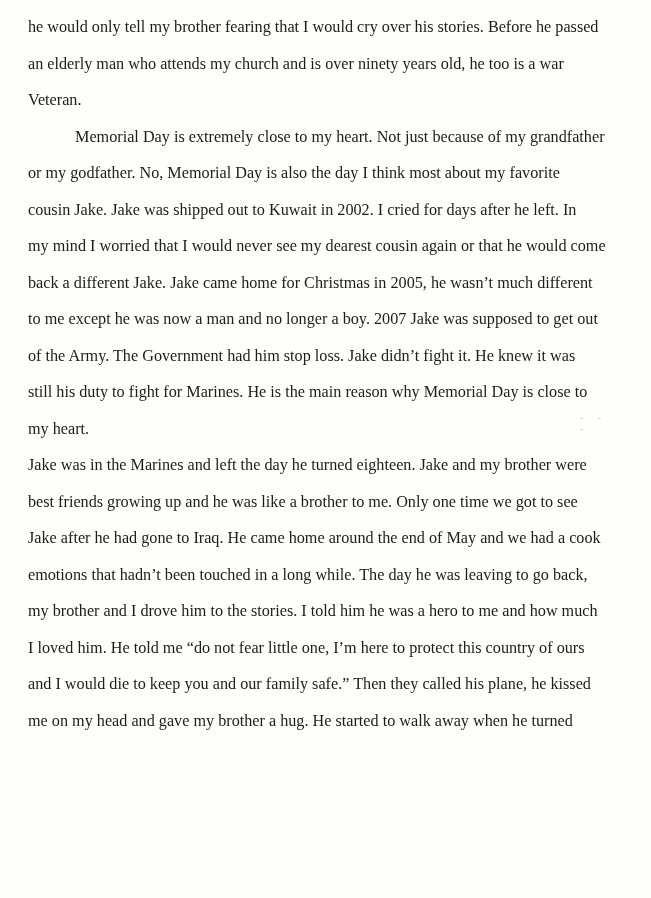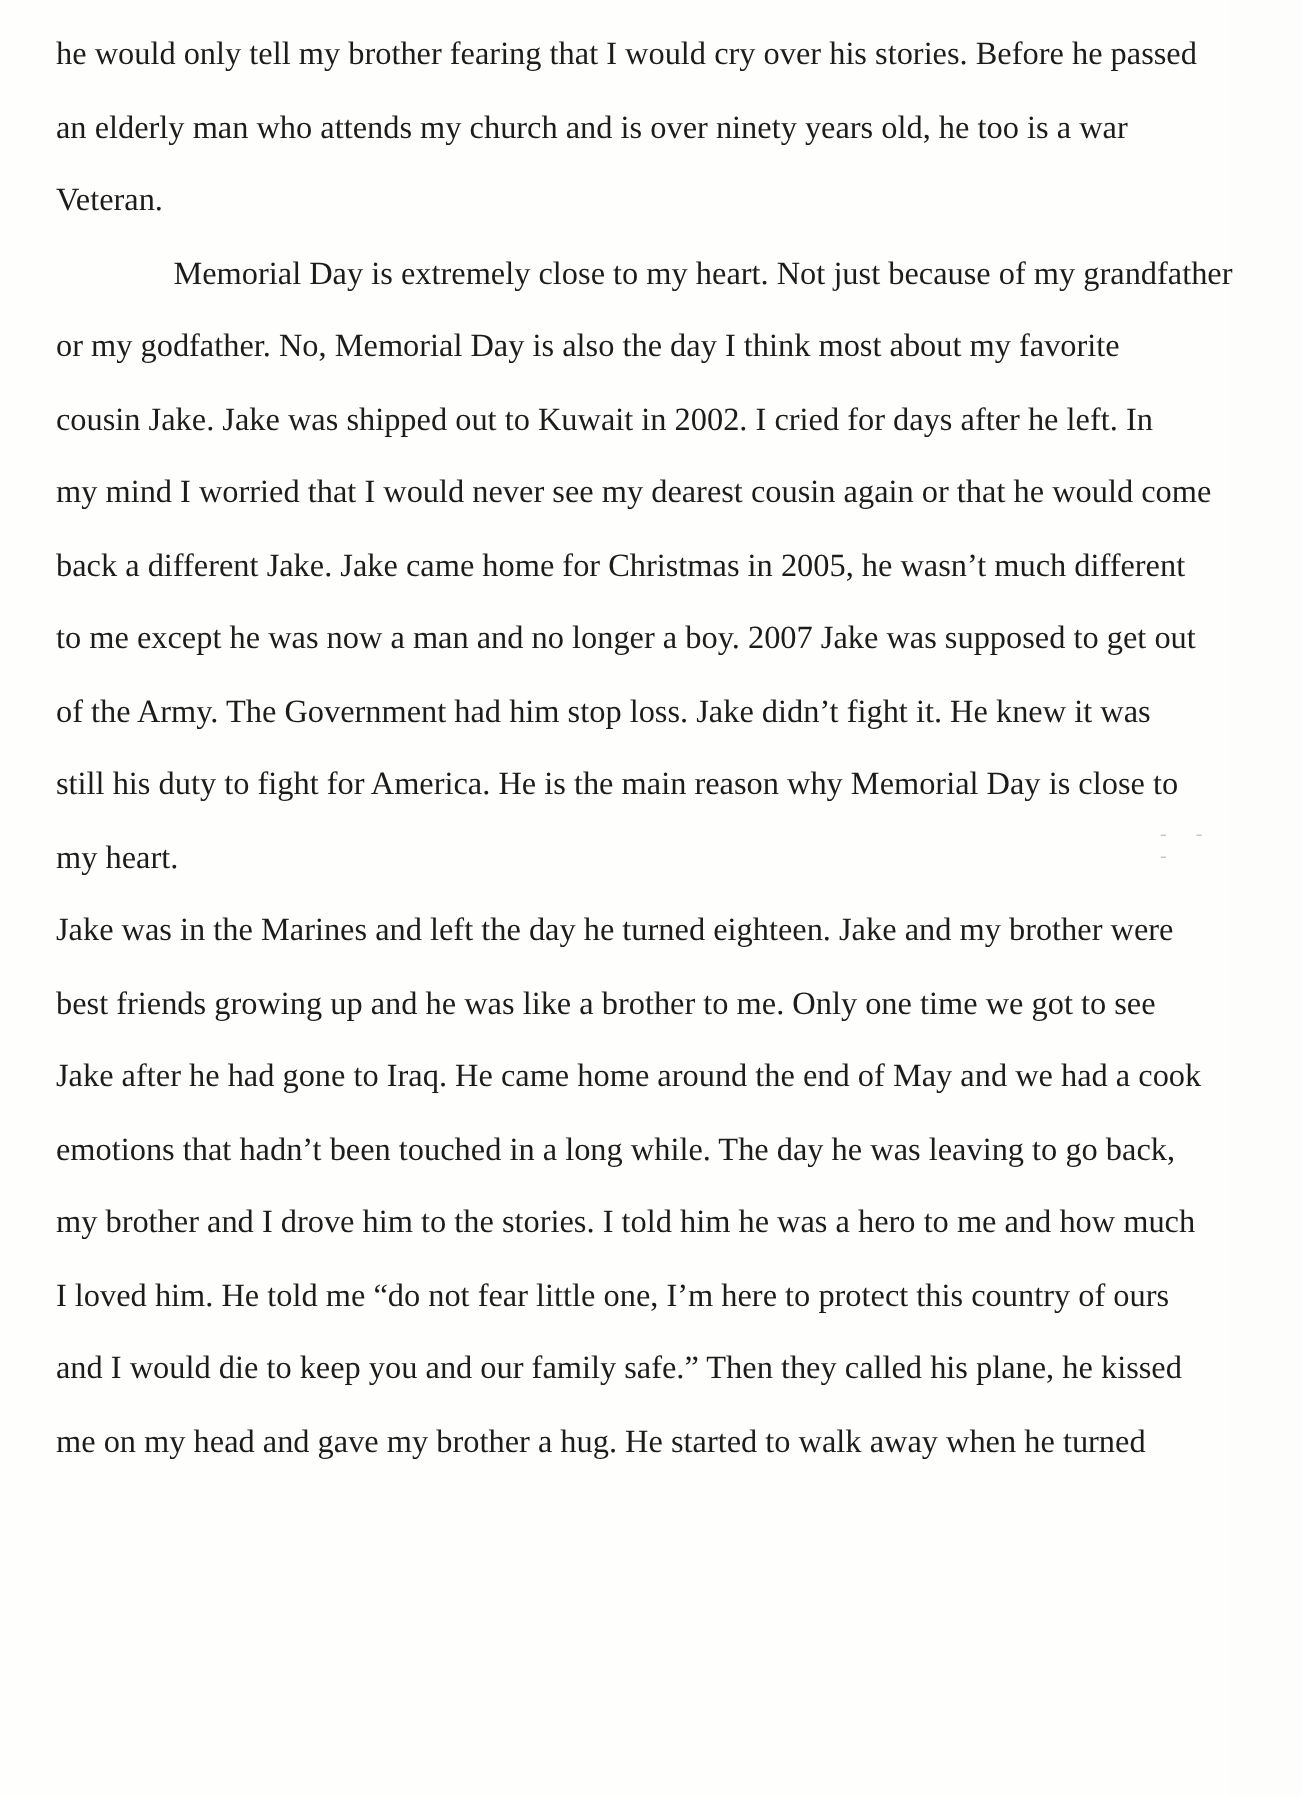--- a/index.html
+++ b/index.html
@@ -31,21 +31,20 @@
       color: #1c1c1c;
     }
     .line {
       display: block;
       height: 36.5px;
       line-height: 30px;
       white-space: nowrap;
     }
     .line.indent {
       padding-left: 47px;
-      text-align: center;
     }
     .artifact {
       position: absolute;
       left: 580px;
       top: 412px;
       font-family: "Liberation Serif", serif;
       font-size: 10px;
       color: #c8c8c8;
       letter-spacing: 6px;
     }
@@ -61,21 +60,21 @@
         <span class="line">Veteran.</span>
       </div>
       <div>
         <span class="line indent">Memorial Day is extremely close to my heart.  Not just because of my grandfather</span>
         <span class="line">or my godfather.  No, Memorial Day is also the day I think most about my favorite</span>
         <span class="line">cousin Jake.  Jake was shipped out to Kuwait in 2002.  I cried for days after he left.  In</span>
         <span class="line">my mind I worried that I would never see my dearest cousin again or that he would come</span>
         <span class="line">back a different Jake.  Jake came home for Christmas in 2005, he wasn’t much different</span>
         <span class="line">to me except he was now a man and no longer a boy.  2007 Jake was supposed to get out</span>
         <span class="line">of the Army.  The Government had him stop loss.  Jake didn’t fight it.  He knew it was</span>
-        <span class="line">still his duty to fight for America.  He is the main reason why Memorial Day is close to</span>
+        <span class="line">still his duty to fight for Marines.  He is the main reason why Memorial Day is close to</span>
         <span class="line">my heart.</span>
       </div>
       <div>
         <span class="line">Jake was in the Marines and left the day he turned eighteen.  Jake and my brother were</span>
         <span class="line">best friends growing up and he was like a brother to me.  Only one time we got to see</span>
         <span class="line">Jake after he had gone to Iraq.  He came home around the end of May and we had a cook</span>
         <span class="line">emotions that hadn’t been touched in a long while.  The day he was leaving to go back,</span>
         <span class="line">my brother and I drove him to the stories.  I told him he was a hero to me and how much</span>
         <span class="line">I loved him.  He told me “do not fear little one, I’m here to protect this country of ours</span>
         <span class="line">and I would die to keep you and our family safe.”  Then they called his plane, he kissed</span>

